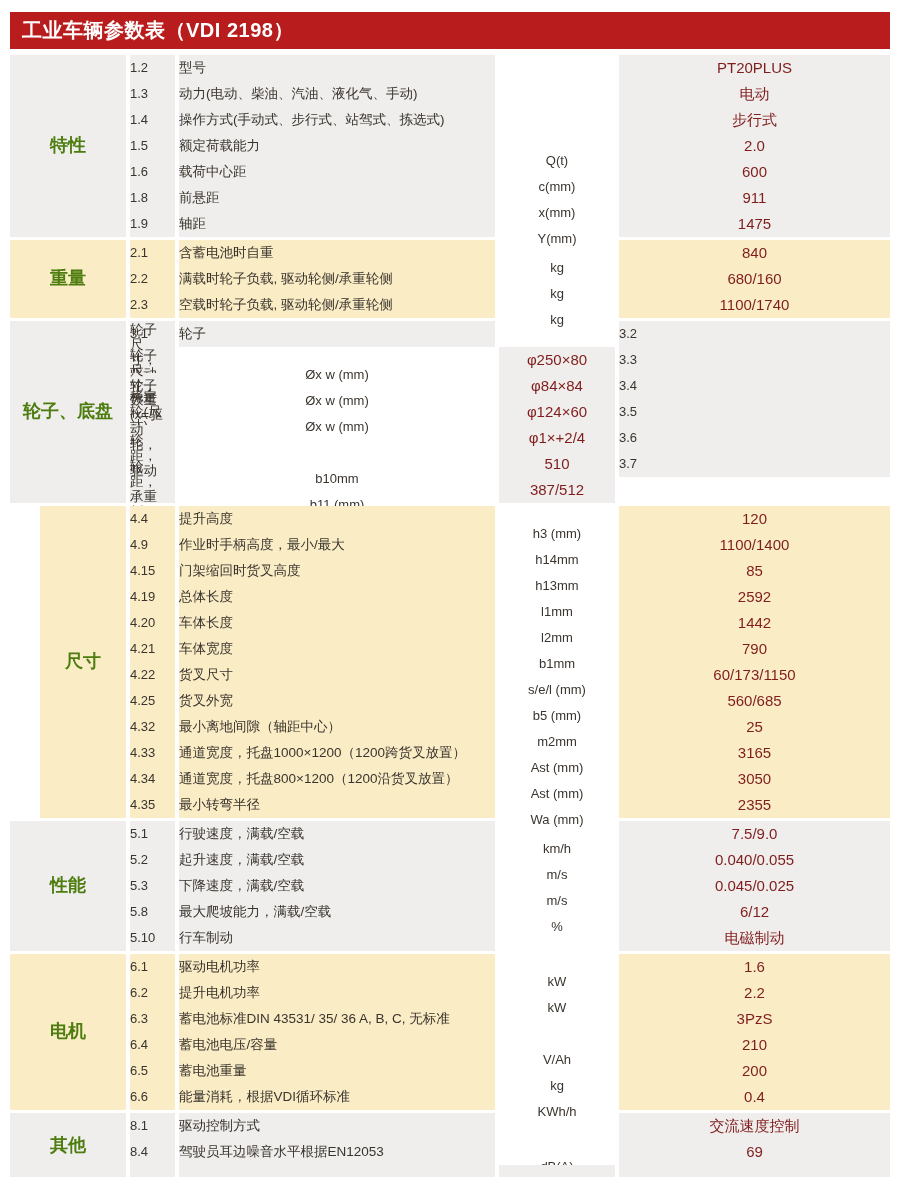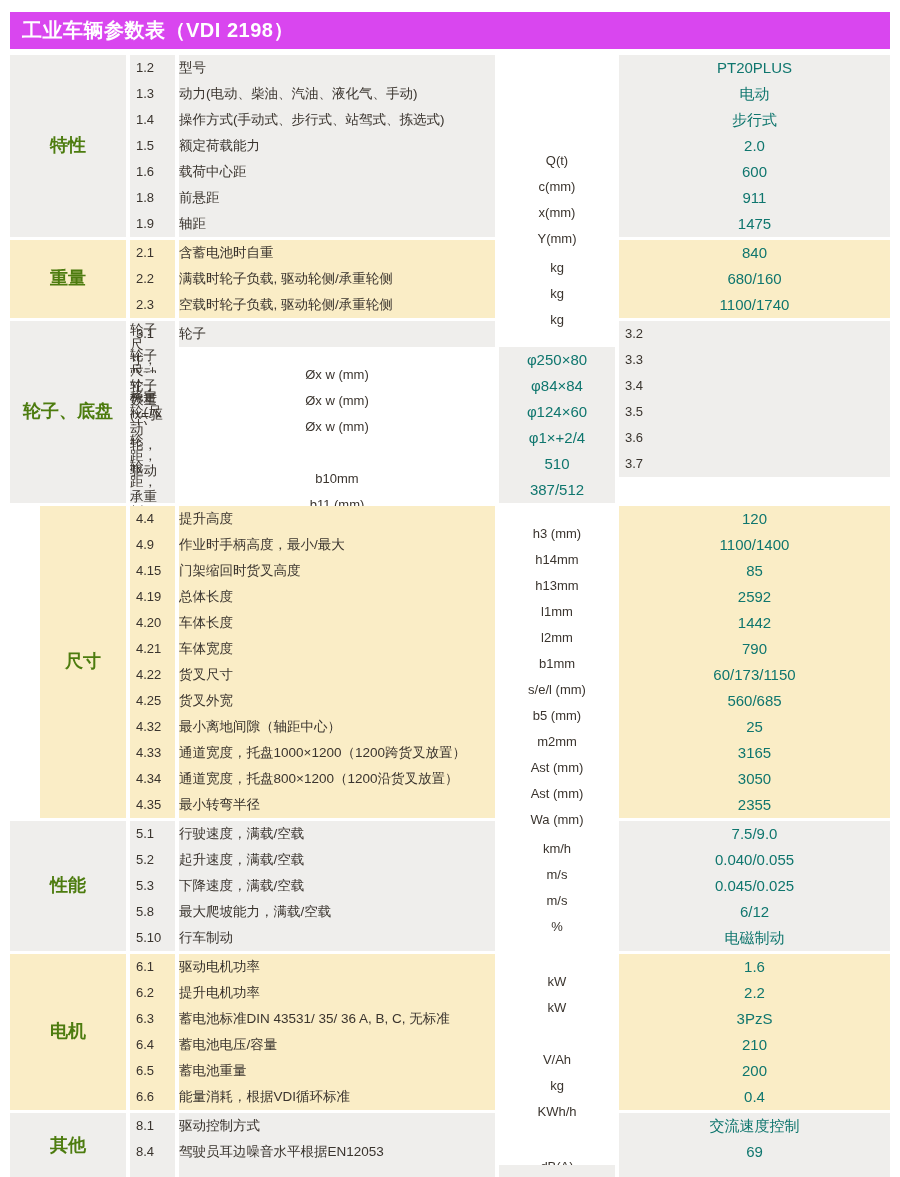--- a/index.html
+++ b/index.html
@@ -8,21 +8,21 @@
     width: 900px; height: 1177px;
     background: #ffffff;
     font-family: "Liberation Sans", "DejaVu Sans", sans-serif;
     color: #3A342E;
     overflow: hidden;
   }
   .page { padding: 12px 10px 0 10px; }
 
   .header-band {
     height: 37px;
-    background: #d946ef;
+    background: #b91c1c;
     display: flex;
     align-items: center;
     padding: 0 12px;
   }
   .title {
     font-size: 20px;
     font-weight: bold;
     color: #ffffff;
     letter-spacing: 0.5px;
   }
@@ -46,26 +46,26 @@
     color: #3A342E;
   }
   .cell.cat {
     justify-content: center;
     font-size: 18px;
     font-weight: bold;
     color: #4d7c0f;
   }
   .cell.no {
     justify-content: flex-start;
-    padding-left: 6px;
+    padding-left: 0;
     font-size: 13px;
   }
   .cell.desc { padding-right: 6px; }
   .cell.unit { justify-content: center; font-size: 13px; margin-top: 28px; }
-  .cell.val  { justify-content: center; font-size: 15px; color: #0f766e; }
+  .cell.val  { justify-content: center; font-size: 15px; color: #7f1d1d; }
   .cell.filler { min-height: 14px; }
 </style>
 </head>
 <body>
 
 <div class="page">
   <div class="header-band">
     <span class="title">工业车辆参数表（VDI 2198）</span>
   </div>
   <div class="spec-table">

